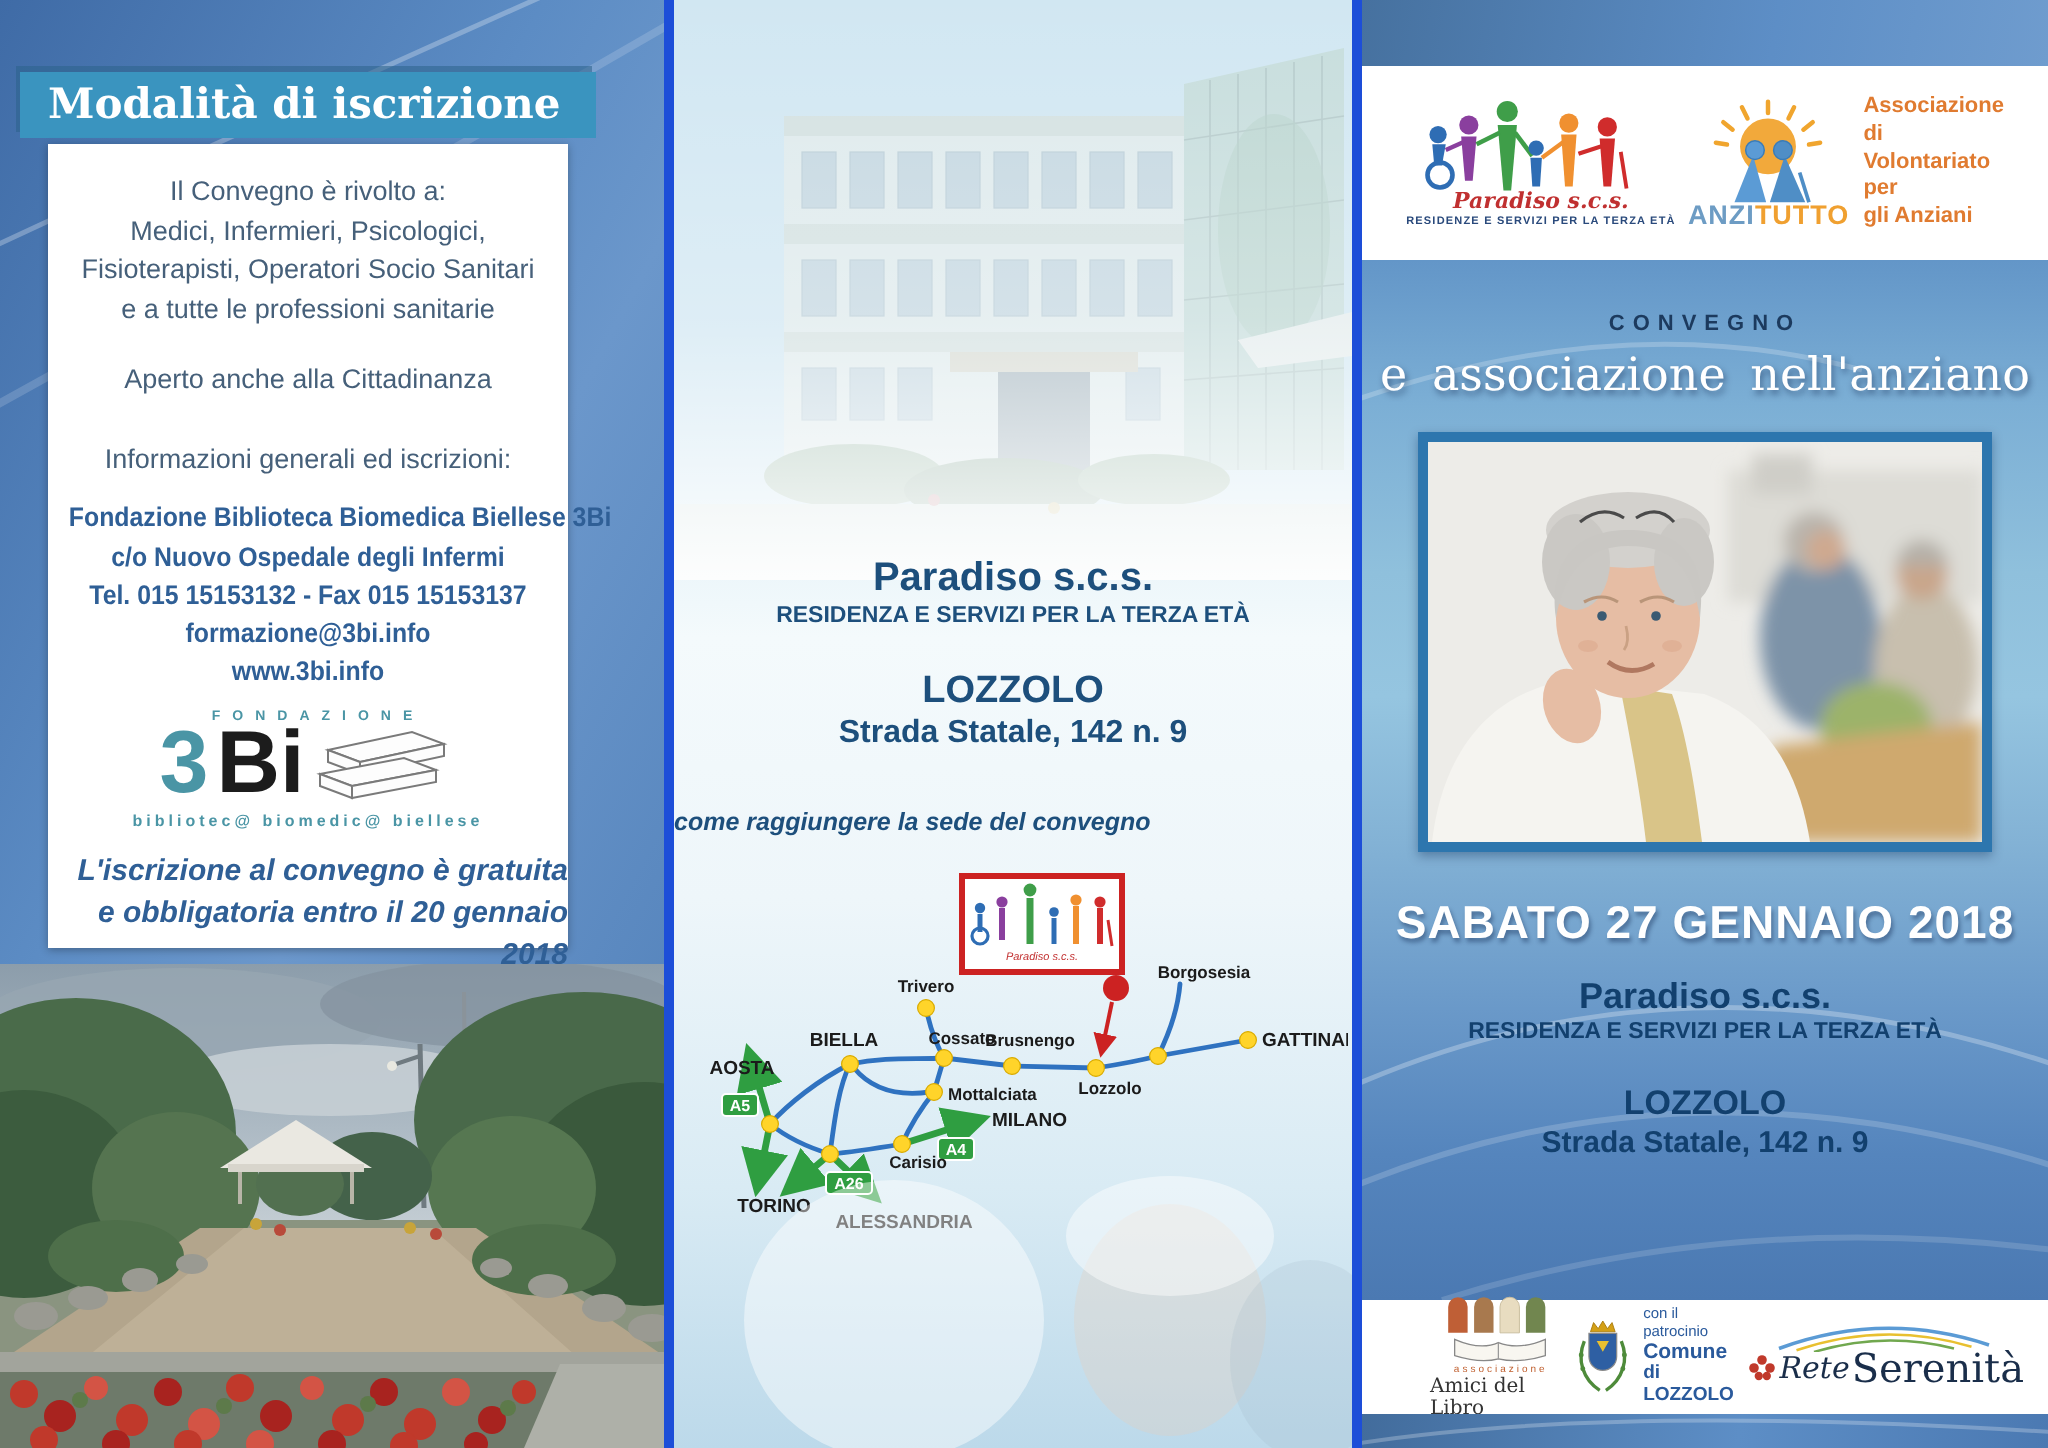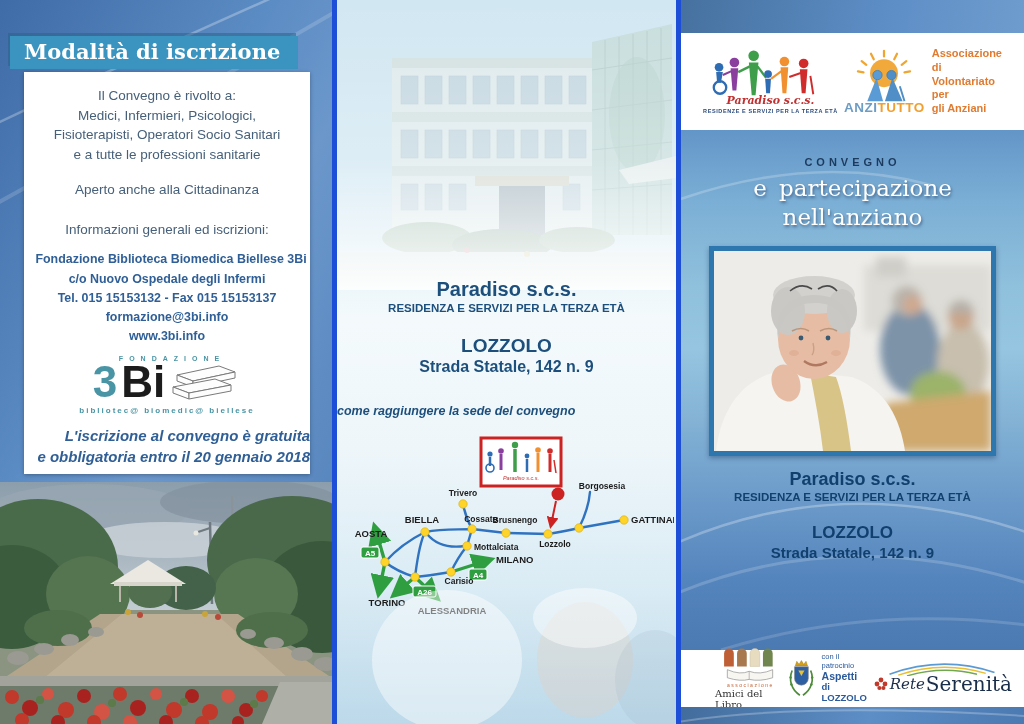--- a/index.html
+++ b/index.html
@@ -6,21 +6,21 @@
   .page{position:relative;width:1024px;height:724px;overflow:hidden;background:#1d4ed8;
         font-family:"Liberation Sans",sans-serif;}
   .panel{position:absolute;top:0;height:724px;overflow:hidden;}
 
   
   .left{left:0;width:332px;background:linear-gradient(118deg,#3f6ba6 0%,#5c8cc4 38%,#6b97cb 55%,#4c7cb6 100%);}
   .swoosh{position:absolute;left:0;top:0;pointer-events:none;}
   .hdr-badge{position:absolute;left:10px;top:36px;background:#3a94bf;color:#fff;
     font-family:"DejaVu Serif",serif;font-weight:bold;font-size:21px;padding:3px 18px 5px 14px;
     box-shadow:-2px -3px 0 rgba(44,98,138,0.55);}
-  .card{position:absolute;left:24px;top:72px;width:286px;height:402px;background:#ffffff;
+  .card{position:absolute;left:24px;top:72px;width:260px;height:402px;background:#ffffff;
     box-shadow:0 1px 4px rgba(0,0,0,0.3);text-align:center;padding-top:14px;box-sizing:border-box;}
   .body-line{color:#46607a;font-size:13.5px;line-height:1.45;}
   .gap-s{height:10px}.gap-m{height:16px}.gap-l{height:20px}
   .contact-wrap{transform:scaleX(0.92);transform-origin:50% 50%;}
   .contact-line{color:#2f5f96;font-weight:bold;font-size:13.5px;line-height:1.42;white-space:nowrap;}
   .logo3bi{margin-top:10px;}
   .l3-top{color:#4a95a5;font-size:7px;letter-spacing:6px;font-weight:bold;margin-left:10px;}
   .l3-row{display:flex;align-items:center;justify-content:center;gap:4px;margin-top:-2px;}
   .l3-3{color:#4a95a5;font-size:44px;font-weight:bold;line-height:1;}
   .l3-bi{color:#1c1c1c;font-size:44px;font-weight:bold;line-height:1;text-align:center;}
@@ -461,21 +461,21 @@
 
     <div class="r-main">
       <svg class="swoosh" width="343" height="520" style="z-index:0">
         <path d="M-30,80 Q120,20 250,55" stroke="rgba(255,255,255,0.22)" stroke-width="2.5" fill="none"></path>
         <path d="M-20,420 Q170,330 380,415" stroke="rgba(255,255,255,0.28)" stroke-width="2.5" fill="none"></path>
         <path d="M-20,470 Q170,385 380,465" stroke="rgba(255,255,255,0.18)" stroke-width="3" fill="none"></path>
         <path d="M40,520 Q200,470 380,500" stroke="rgba(255,255,255,0.15)" stroke-width="3" fill="none"></path>
       </svg>
       <div class="kicker" style="z-index:1">CONVEGNO</div>
       <div class="title" style="z-index:1">
-        <div class="t2">e partecipazione nell'anziano</div>
+        <div class="t2">e associazione nell'anziano</div>
       </div>
 
       <div class="photo-frame" style="z-index:1">
         <svg width="277" height="200" viewBox="0 0 277 200">
           <defs>
               <filter id="bl" x="-20%" y="-20%" width="140%" height="140%">
                 <feGaussianBlur stdDeviation="4"></feGaussianBlur>
               </filter>
             </defs>
           <rect width="277" height="200" fill="#edecE8"></rect>
@@ -503,20 +503,21 @@
           <path d="M78,80 q9,-5 17,0 M106,80 q9,-5 17,0" stroke="#b99579" stroke-width="1.6" fill="none"></path>
           <circle cx="87" cy="87" r="2.4" fill="#3a5a72"></circle>
             <circle cx="114" cy="87" r="2.4" fill="#3a5a72"></circle>
           <path d="M99,92 q2,8 -1,12" stroke="#caa184" stroke-width="1.4" fill="none"></path>
           <path d="M90,110 q11,8 23,1" stroke="#b07860" stroke-width="2.4" fill="none"></path>
           <ellipse cx="80" cy="102" rx="5" ry="3" fill="#dca98e" opacity="0.6"></ellipse>
           <ellipse cx="122" cy="102" rx="5" ry="3" fill="#dca98e" opacity="0.6"></ellipse>
         </svg>
       </div>
 
+      <div class="r-date" style="z-index:1">SABATO 27 GENNAIO 2018</div>
       <div class="r-name" style="z-index:1">Paradiso s.c.s.</div>
       <div class="r-sub" style="z-index:1">RESIDENZA E SERVIZI PER LA TERZA ETÀ</div>
       <div class="r-town" style="z-index:1">LOZZOLO</div>
       <div class="r-addr" style="z-index:1">Strada Statale, 142 n. 9</div>
     </div>
 
     <div class="footer-band">
       <div class="amici">
         <svg width="70" height="34" viewBox="0 0 84 42">
           <path d="M10,24 V8 a6,6 0 0 1 12,0 V24 Z" fill="#bf5f36"></path>
@@ -537,21 +538,21 @@
           <polygon points="16,15 24,15 20,22" fill="#e8c030"></polygon>
           <path d="M8,15 C3,27 7,40 18,47" stroke="#4e8b3a" stroke-width="2.2" fill="none"></path>
           <path d="M32,15 C37,27 33,40 22,47" stroke="#4e8b3a" stroke-width="2.2" fill="none"></path>
           <circle cx="6" cy="24" r="1.6" fill="#4e8b3a"></circle>
             <circle cx="7" cy="33" r="1.6" fill="#4e8b3a"></circle>
           <circle cx="34" cy="24" r="1.6" fill="#4e8b3a"></circle>
             <circle cx="33" cy="33" r="1.6" fill="#4e8b3a"></circle>
         </svg>
         <div class="comune-txt">
           <div class="c-pat">con il patrocinio</div>
-          <div class="c-n1">Aspetti</div>
+          <div class="c-n1">Comune</div>
           <div class="c-n2">di LOZZOLO</div>
         </div>
       </div>
 
       <div class="rete">
         <svg width="120" height="14" viewBox="0 0 130 16">
           <path d="M5,14 Q65,-8 125,12" stroke="#5b9bd5" stroke-width="2" fill="none"></path>
           <path d="M15,15 Q65,-2 115,13" stroke="#e8c030" stroke-width="1.5" fill="none"></path>
           <path d="M25,16 Q65,4 105,14" stroke="#71a84f" stroke-width="1.5" fill="none"></path>
         </svg>

